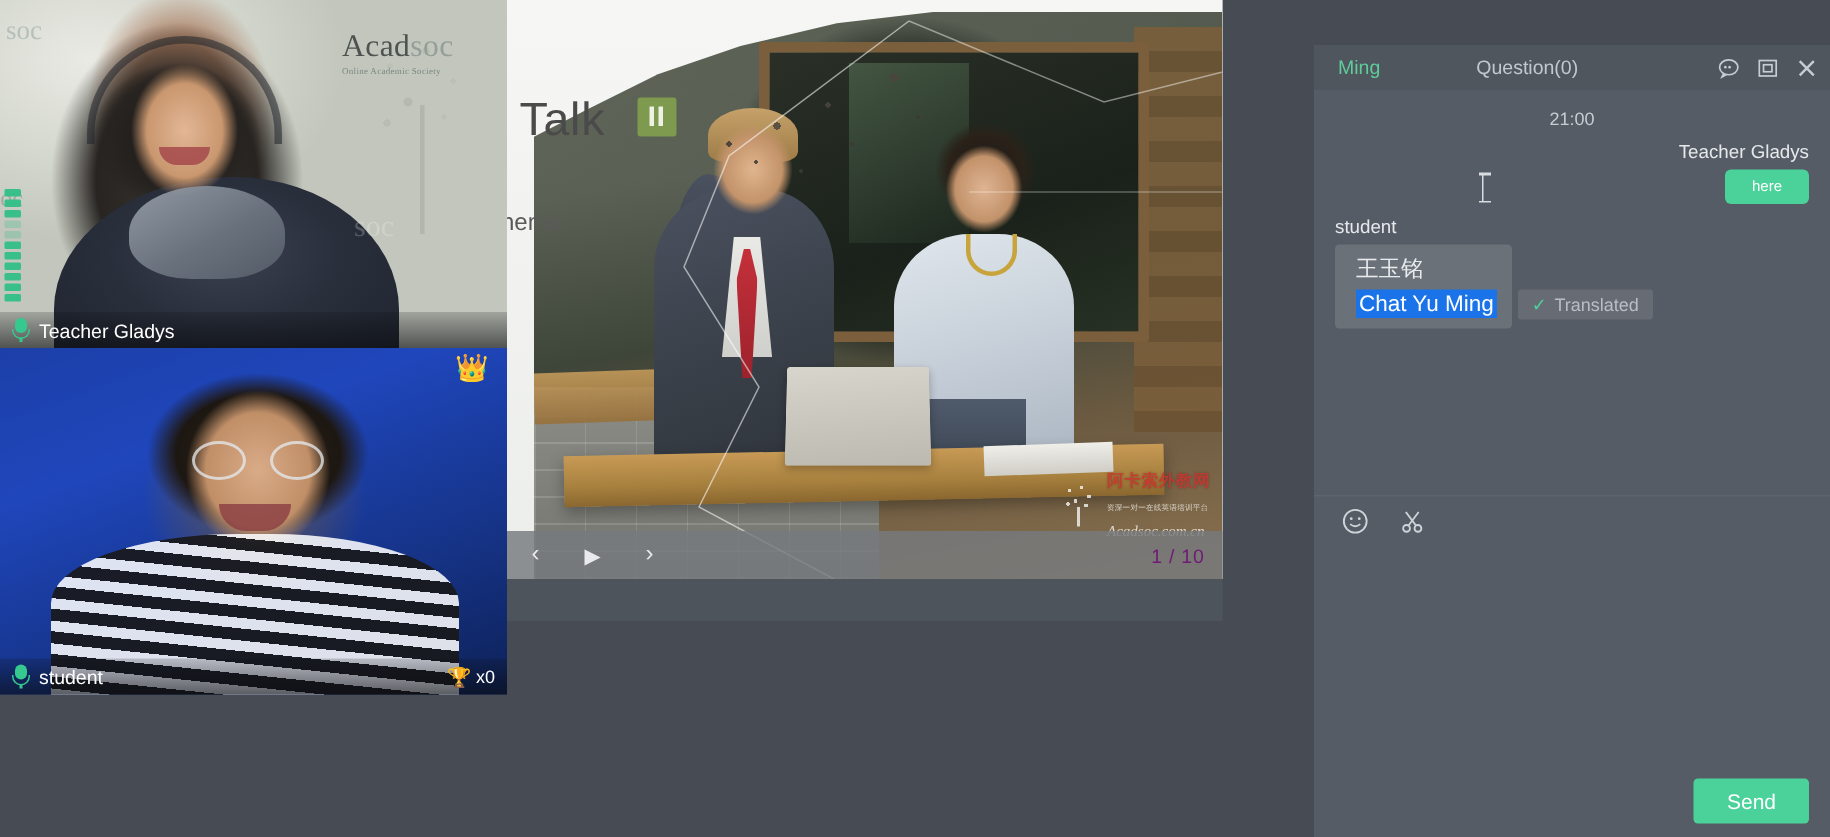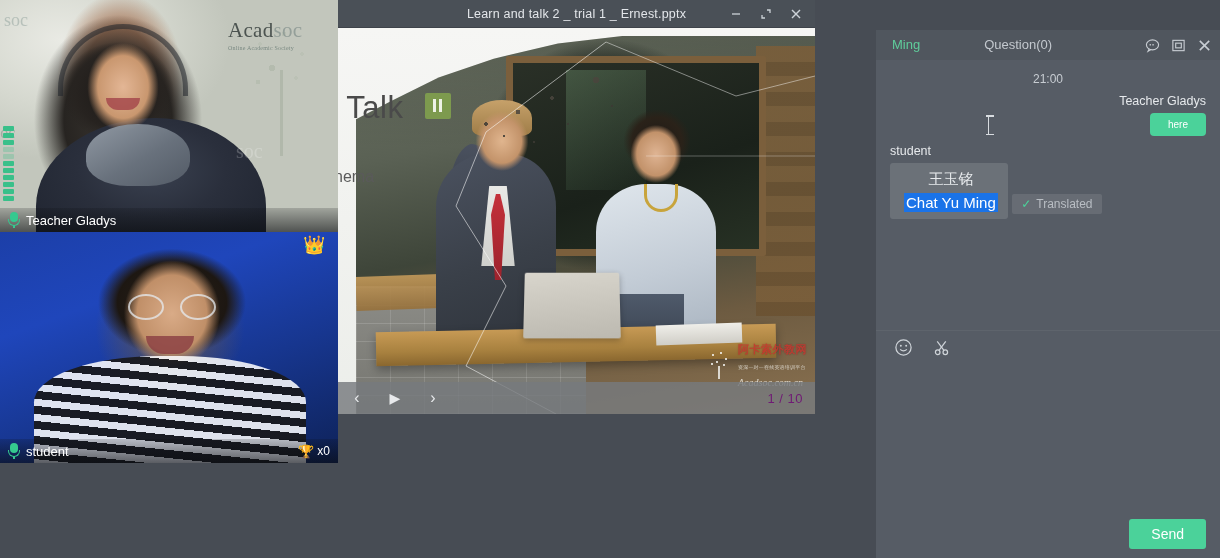--- a/index.html
+++ b/index.html
@@ -401,21 +401,21 @@
   .msg-row { margin-bottom: 8px; }
   .msg-row.right { text-align: right; }
   .msg-name { font-size: 12.5px; color: #e6e9ec; margin-bottom: 5px; }
   .bubble-green {
     display: inline-block; background: #4bd29a; color: #ffffff;
     padding: 6px 14px; border-radius: 4px; font-size: 10px;
     min-width: 56px; text-align: center;
   }
   .bubble-gray {
     display: inline-block; background: rgba(255,255,255,.13);
-    border-radius: 3px; padding: 7px 10px 7px 14px; text-align: center;
+    border-radius: 3px; padding: 7px 10px 7px 14px; text-align: left;
   }
   .bubble-cn { font-size: 15px; color: #e8ebee; margin-bottom: 4px; }
   .bubble-en { font-size: 15px; color: #ffffff; background: #1a73e8; display: inline-block; padding: 1px 2px; }
   .translated-tag {
     display: inline-flex; align-items: center; gap: 5px;
     margin-top: 5px; background: rgba(255,255,255,.10);
     color: #b9bec4; font-size: 12px; padding: 3px 9px; border-radius: 2px;
   }
   .translated-tag .ck { color: #4bd29a; font-size: 12px; }
   .text-caret {
@@ -513,42 +513,20 @@
         <span>student</span>
         <span class="trophy-wrap">
           <span class="trophy-ico">🏆</span>
           <span>x0</span>
         </span>
       </div>
     </div>
   </div>
 
   <div class="ppt-window">
-    <div class="ppt-titlebar">
-      <span class="ppt-title">Learn and talk 2 _ trial 1 _ Ernest.pptx</span>
-      <div class="win-ctrls">
-        <div class="win-btn">
-          <svg width="12" height="12" viewBox="0 0 12 12">
-              <line x1="2" y1="6" x2="10" y2="6" stroke="currentColor" stroke-width="1.3"></line>
-            </svg>
-        </div>
-        <div class="win-btn">
-          <svg width="12" height="12" viewBox="0 0 12 12">
-            <path d="M7 2 L10 2 L10 5" fill="none" stroke="currentColor" stroke-width="1.3"></path>
-            <path d="M5 10 L2 10 L2 7" fill="none" stroke="currentColor" stroke-width="1.3"></path>
-          </svg>
-        </div>
-        <div class="win-btn close">
-          <svg width="12" height="12" viewBox="0 0 12 12">
-            <line x1="2" y1="2" x2="10" y2="10" stroke="currentColor" stroke-width="1.4"></line>
-            <line x1="10" y1="2" x2="2" y2="10" stroke="currentColor" stroke-width="1.4"></line>
-          </svg>
-        </div>
-      </div>
-    </div>
 
     <div class="ppt-stage">
       <div class="slide-canvas">
 
         <div class="slide-photo">
           <div class="photo-bg"></div>
           <div class="photo-wood-wall"></div>
           <div class="photo-window-frame"></div>
           <div class="photo-glass-1"></div>
           <div class="photo-brick"></div>

